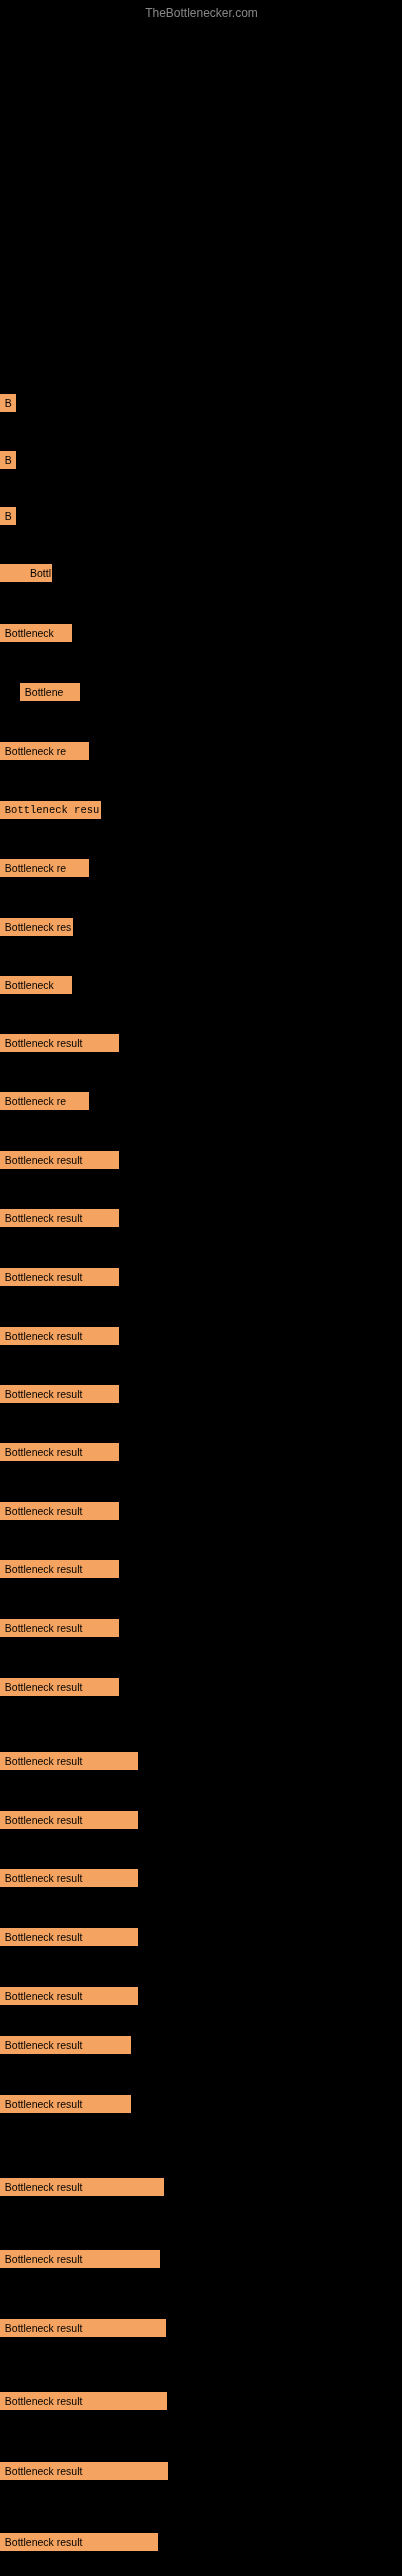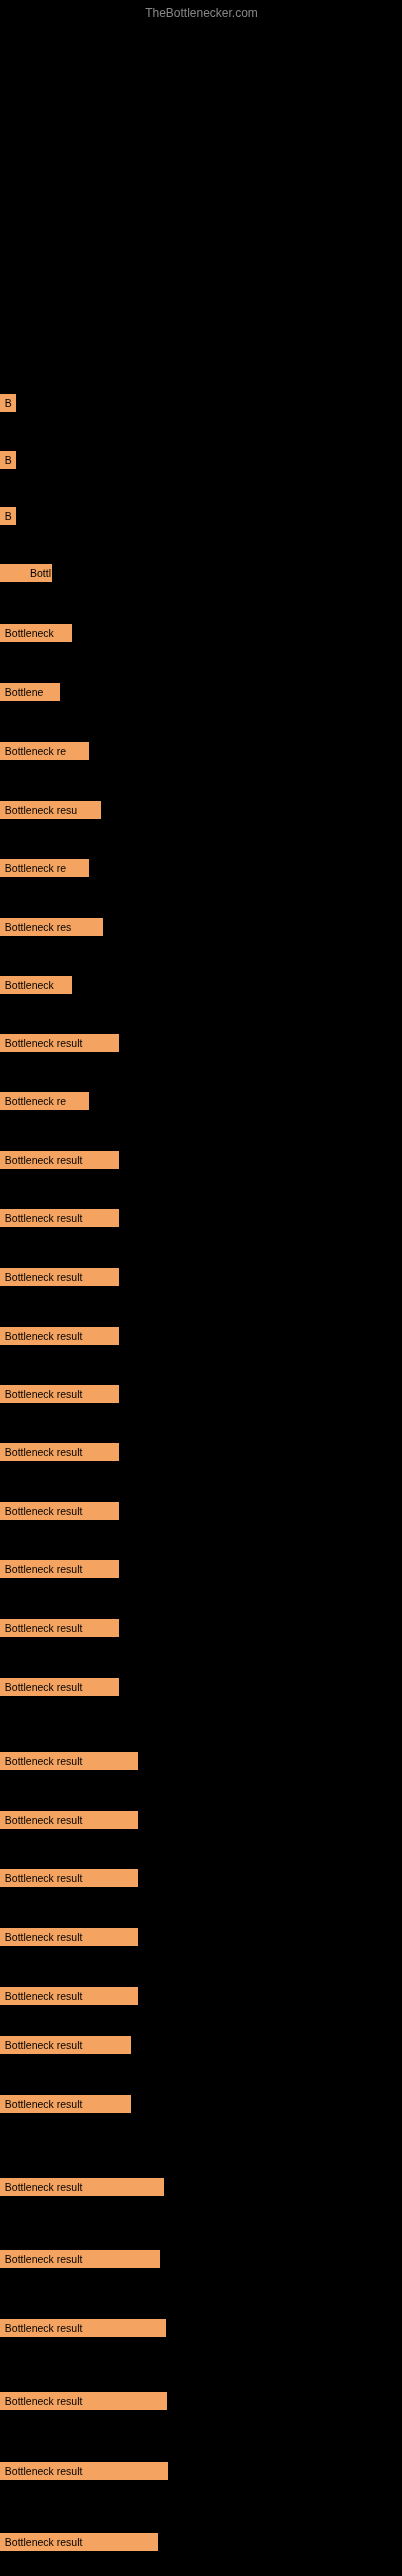--- a/index.html
+++ b/index.html
@@ -43,25 +43,25 @@
 <body>
 
 <span class="site-title">TheBottlenecker.com</span>
 
 <div id="items-container">
     <div class="bottleneck-item" style="top: 394px; width: 16px;">B</div>
     <div class="bottleneck-item" style="top: 451px; width: 16px;">B</div>
     <div class="bottleneck-item" style="top: 507px; width: 16px;">B</div>
     <div class="bottleneck-item" style="top: 564px; width: 52px; padding-left: 30px;">Bottl</div>
     <div class="bottleneck-item" style="top: 624px; width: 72px;">Bottleneck</div>
-    <div class="bottleneck-item" style="top: 683px; width: 60px;">Bottlene</div>
+    <div class="bottleneck-item" style="top: 683px; width: 60px; margin-left: 20px;">Bottlene</div>
     <div class="bottleneck-item" style="top: 742px; width: 89px;">Bottleneck re</div>
-    <div class="bottleneck-item" style="top: 801px; width: 101px;">Bottleneck resu</div>
+    <div class="bottleneck-item" style="top: 801px; width: 101px; font-family: Liberation Mono, monospace;">Bottleneck resu</div>
     <div class="bottleneck-item" style="top: 859px; width: 89px;">Bottleneck re</div>
-    <div class="bottleneck-item" style="top: 918px; width: 103px;">Bottleneck res</div>
+    <div class="bottleneck-item" style="top: 918px; width: 73px;">Bottleneck res</div>
     <div class="bottleneck-item" style="top: 976px; width: 72px;">Bottleneck</div>
     <div class="bottleneck-item" style="top: 1034px; width: 119px;">Bottleneck result</div>
     <div class="bottleneck-item" style="top: 1092px; width: 89px;">Bottleneck re</div>
     <div class="bottleneck-item" style="top: 1151px; width: 119px;">Bottleneck result</div>
     <div class="bottleneck-item" style="top: 1209px; width: 119px;">Bottleneck result</div>
     <div class="bottleneck-item" style="top: 1268px; width: 119px;">Bottleneck result</div>
     <div class="bottleneck-item" style="top: 1327px; width: 119px;">Bottleneck result</div>
     <div class="bottleneck-item" style="top: 1385px; width: 119px;">Bottleneck result</div>
     <div class="bottleneck-item" style="top: 1443px; width: 119px;">Bottleneck result</div>
     <div class="bottleneck-item" style="top: 1502px; width: 119px;">Bottleneck result</div>

